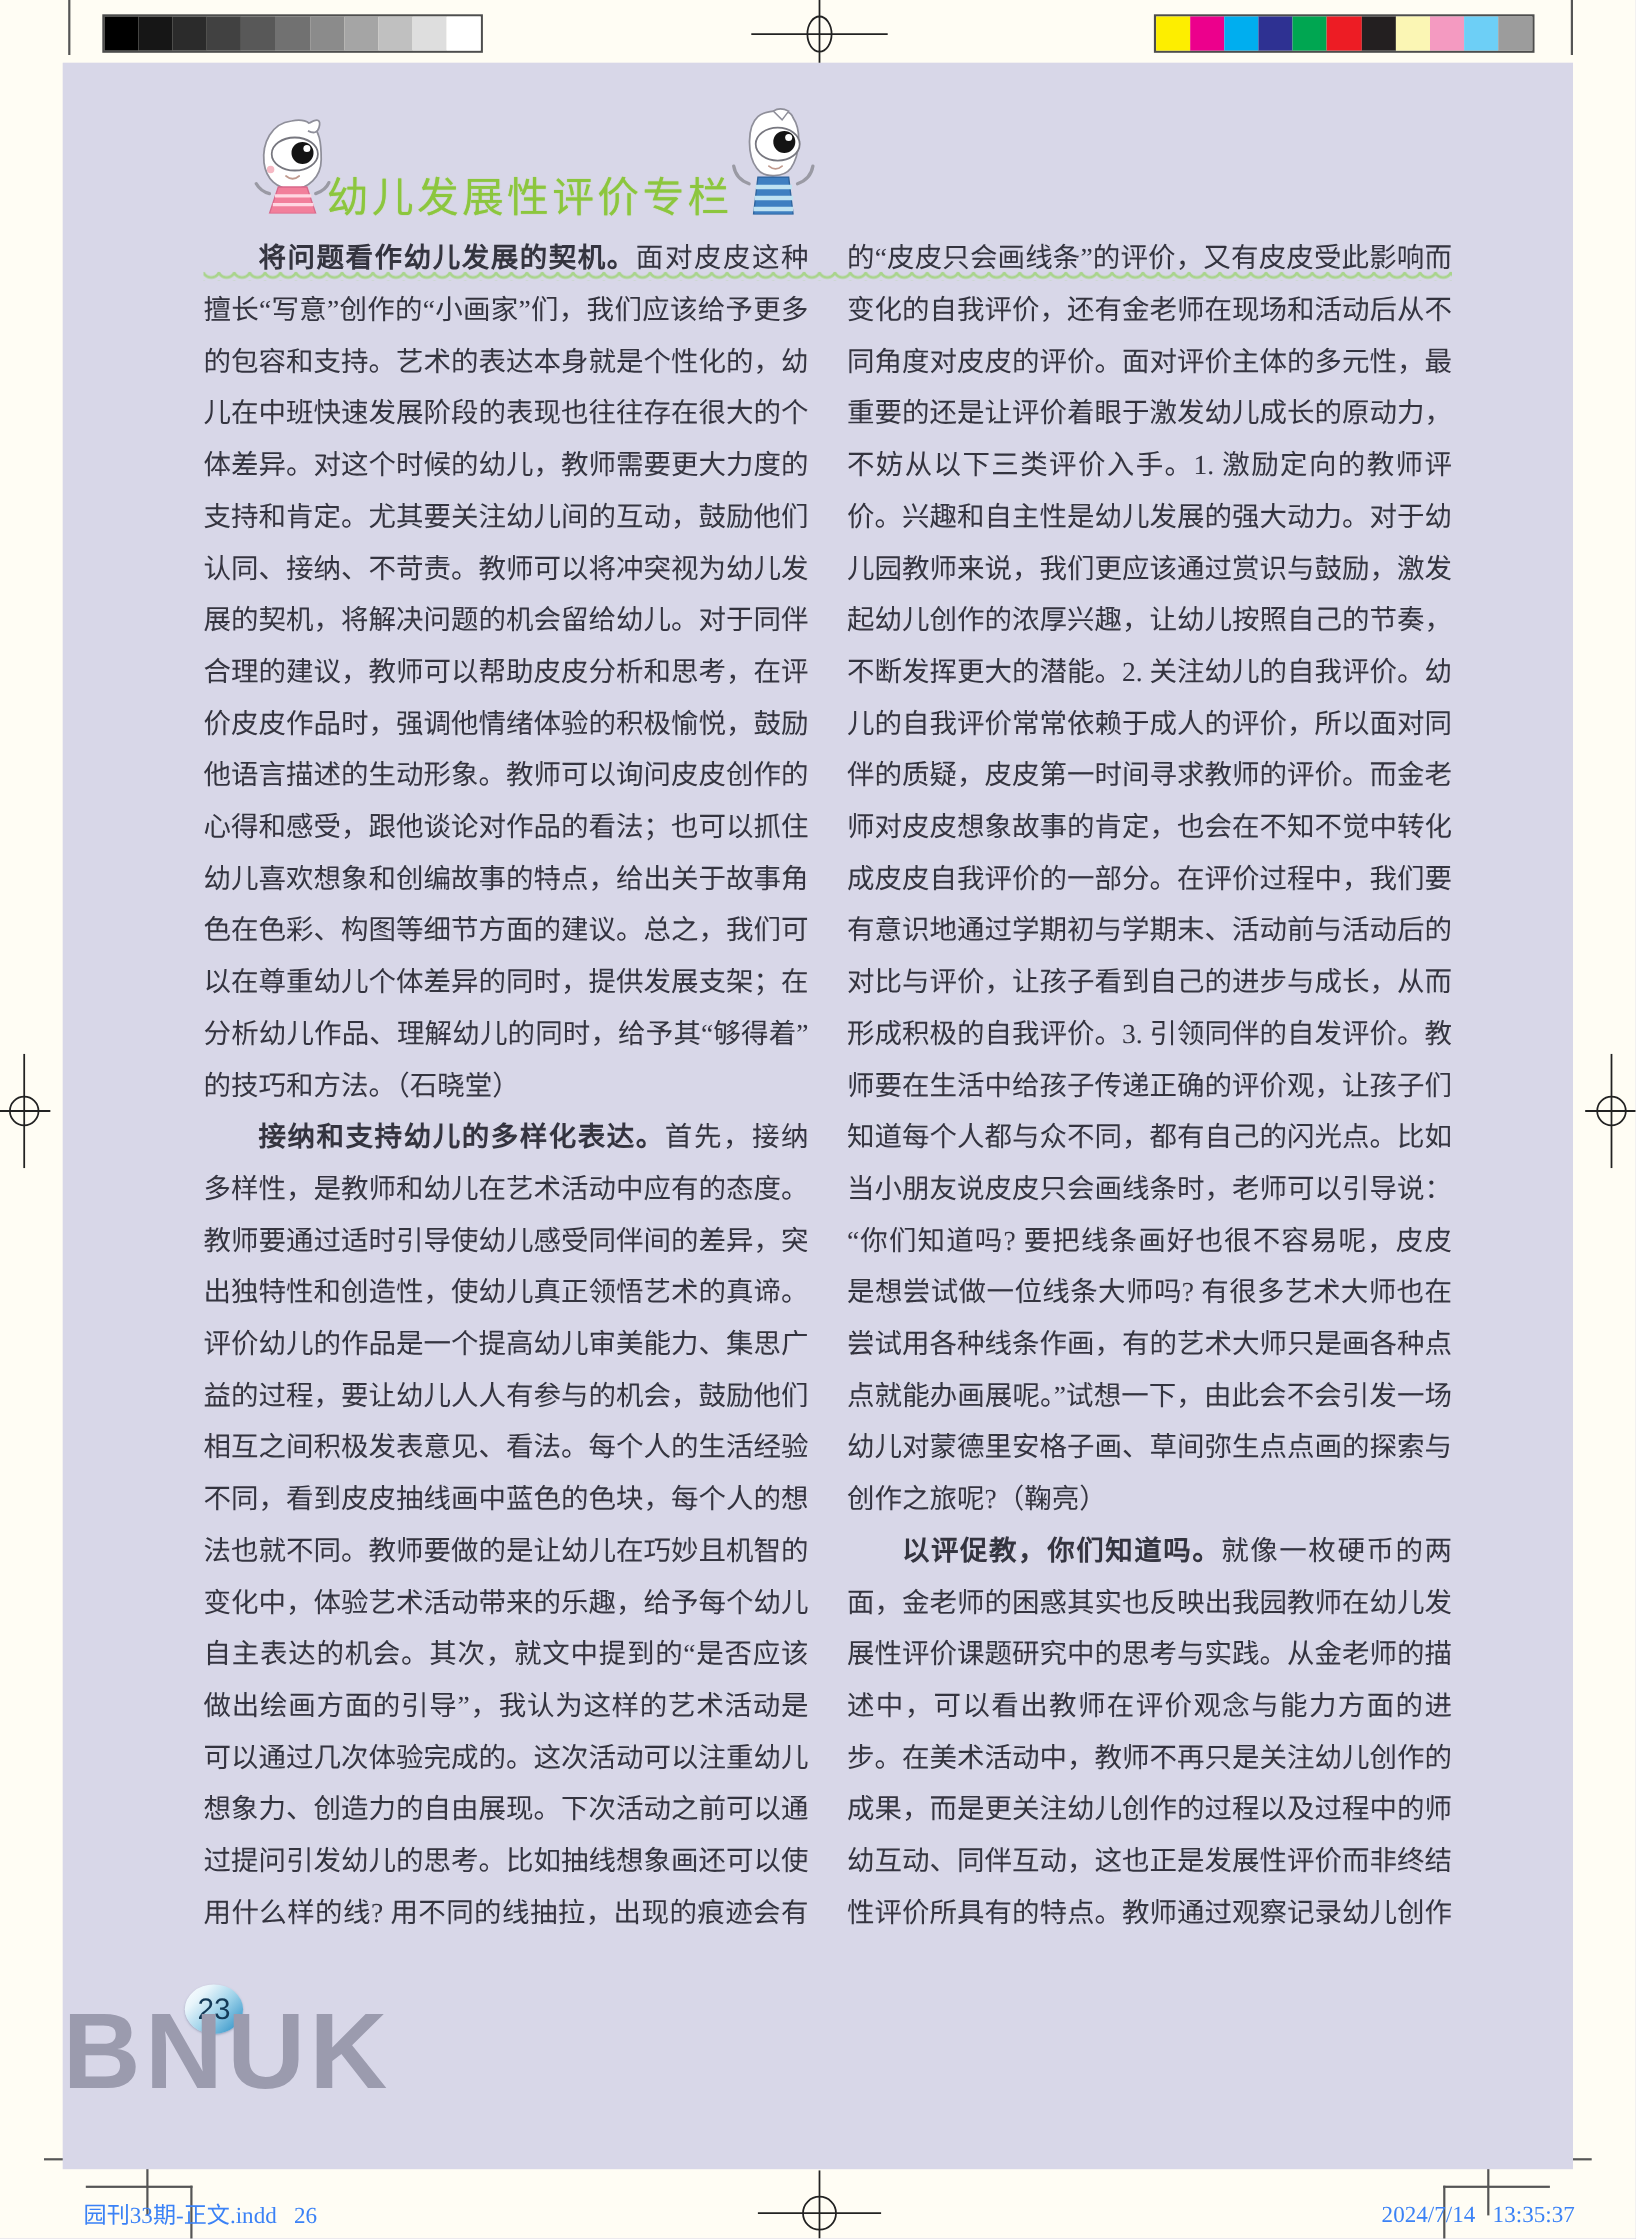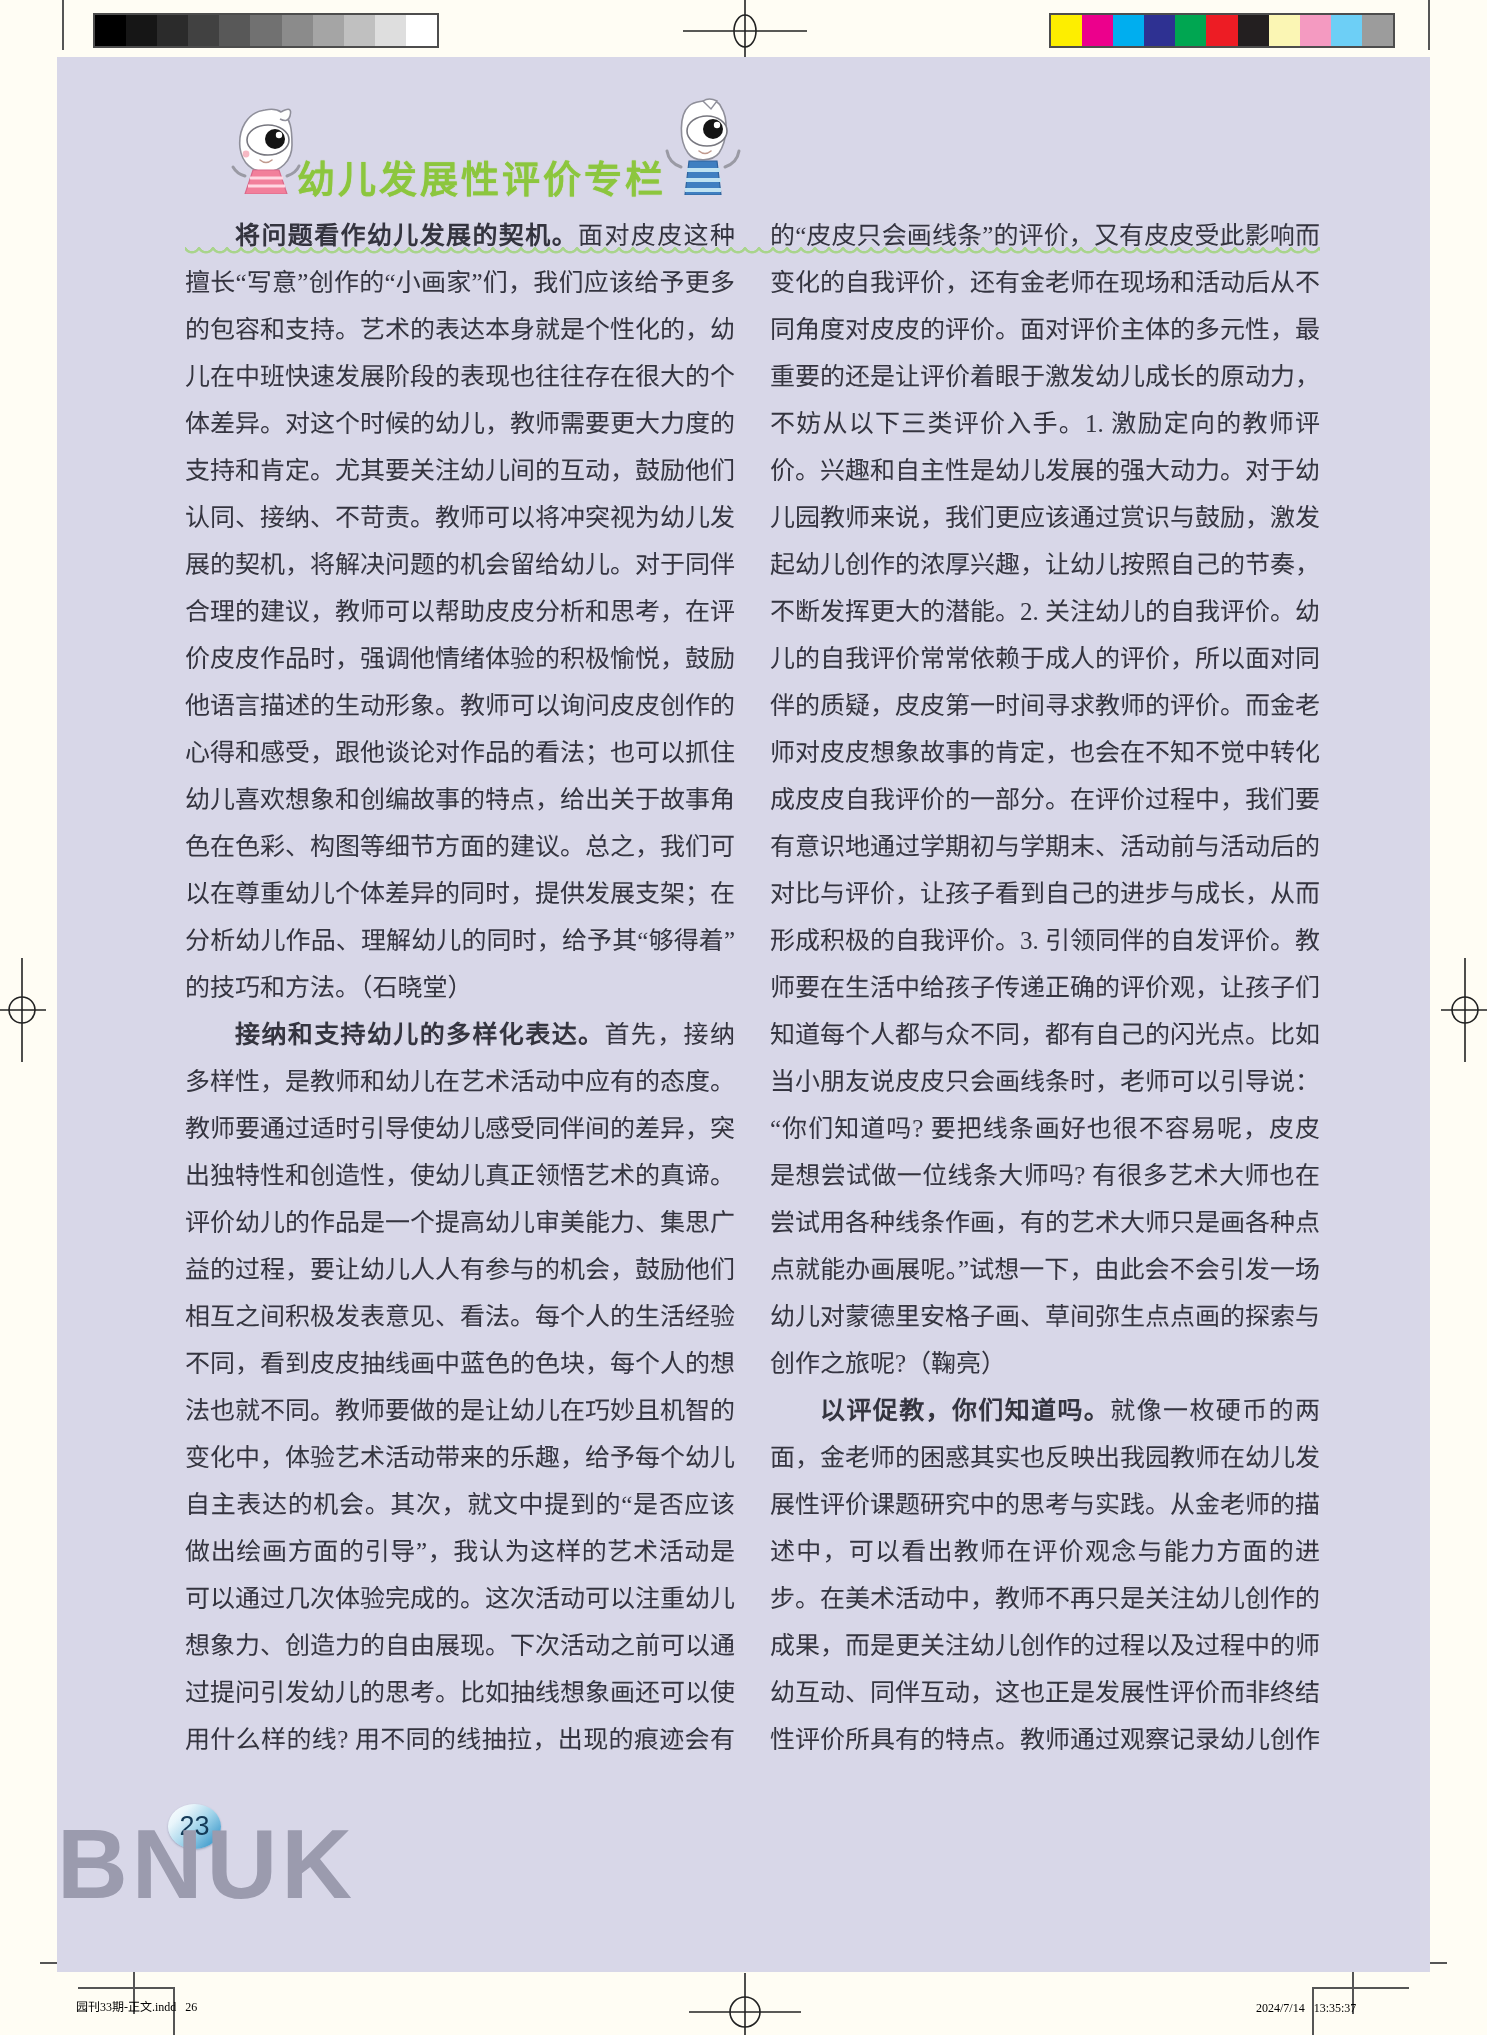--- a/index.html
+++ b/index.html
@@ -18,21 +18,21 @@
   
   .page{
     position:absolute;left:57px;top:57px;width:1373px;height:1915px;
     background:#d8d7e8;overflow:hidden;
   }
   
   .masthead{position:absolute;left:128px;top:40px;width:1135px;height:105px;}
   .mast-title{
     position:absolute;left:112px;top:52px;
     font-family:"Liberation Sans","DejaVu Sans",sans-serif;
-    font-weight:bold;font-size:38px;letter-spacing:3px;color:#8cc63e;
+    font-weight:normal;font-size:38px;letter-spacing:3px;color:#8cc63e;
     text-shadow:0 0 1px #9ed05a;
   }
   .mascot{position:absolute;}
   #mascot-left{left:30px;top:5px;}
   #mascot-right{left:470px;top:0px;}
   .wave{
     position:absolute;left:0;top:150px;width:1135px;height:8px;
     background:radial-gradient(circle at 7px -2.5px, rgba(0,0,0,0) 6.2px, #a9d48c 6.8px, #a9d48c 8.6px, rgba(0,0,0,0) 9.4px);
     background-size:14px 8px;background-repeat:repeat-x;
   }
@@ -60,21 +60,21 @@
   }
   
   .watermark{
     position:absolute;left:0;top:1757px;width:100%;
     text-align:left;
     font-family:"Liberation Sans","DejaVu Sans",sans-serif;
     font-weight:bold;font-size:98px;line-height:100px;letter-spacing:4px;
     color:#9b9bae;
   }
   
-  .slug{position:absolute;font-size:12px;color:#000000;white-space:pre;font-family:Liberation Serif, serif;}
+  .slug{position:absolute;font-size:21px;color:#3b82f6;white-space:pre;font-family:Liberation Serif, serif;}
   #slug-left{left:76px;top:1997px;}
   #slug-right{left:1256px;top:2001px;}
 </style>
 </head>
 <body>
 
 <div id="gray-bar" class="cal-bar">
     <div class="swatch" style="background: rgb(0, 0, 0);"></div>
     <div class="swatch" style="background: rgb(22, 22, 22);"></div>
     <div class="swatch" style="background: rgb(43, 43, 43);"></div>

